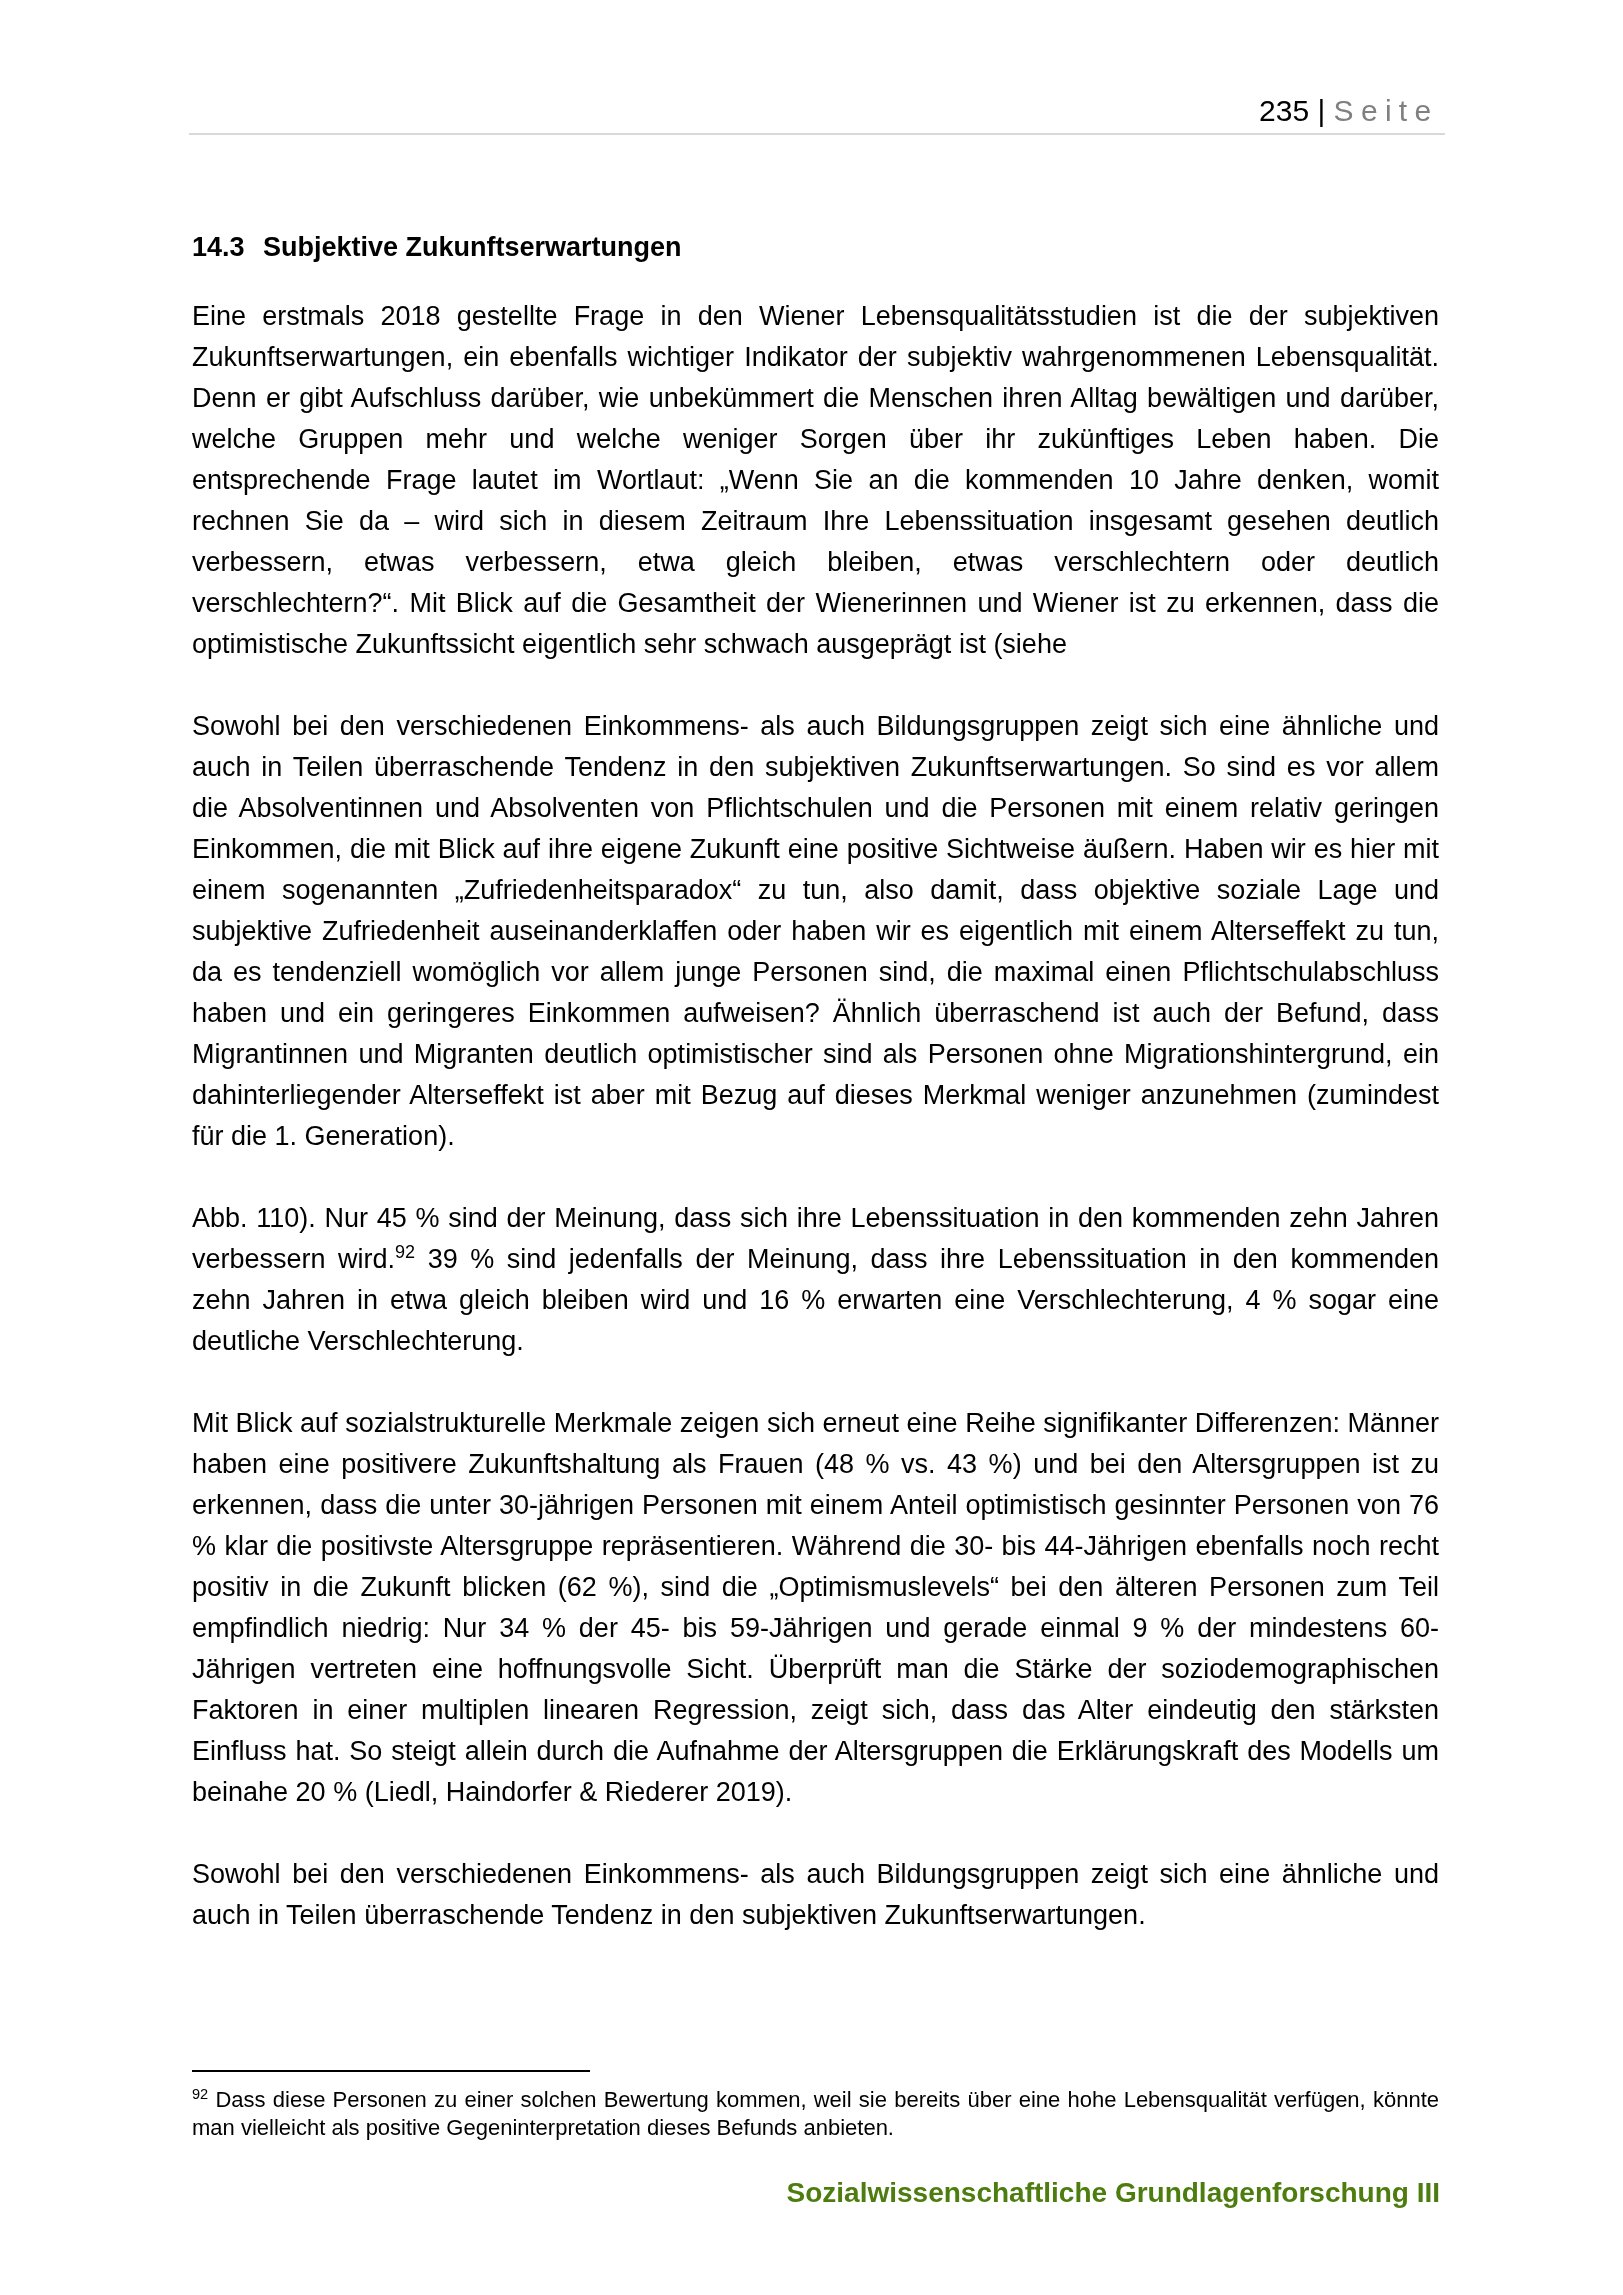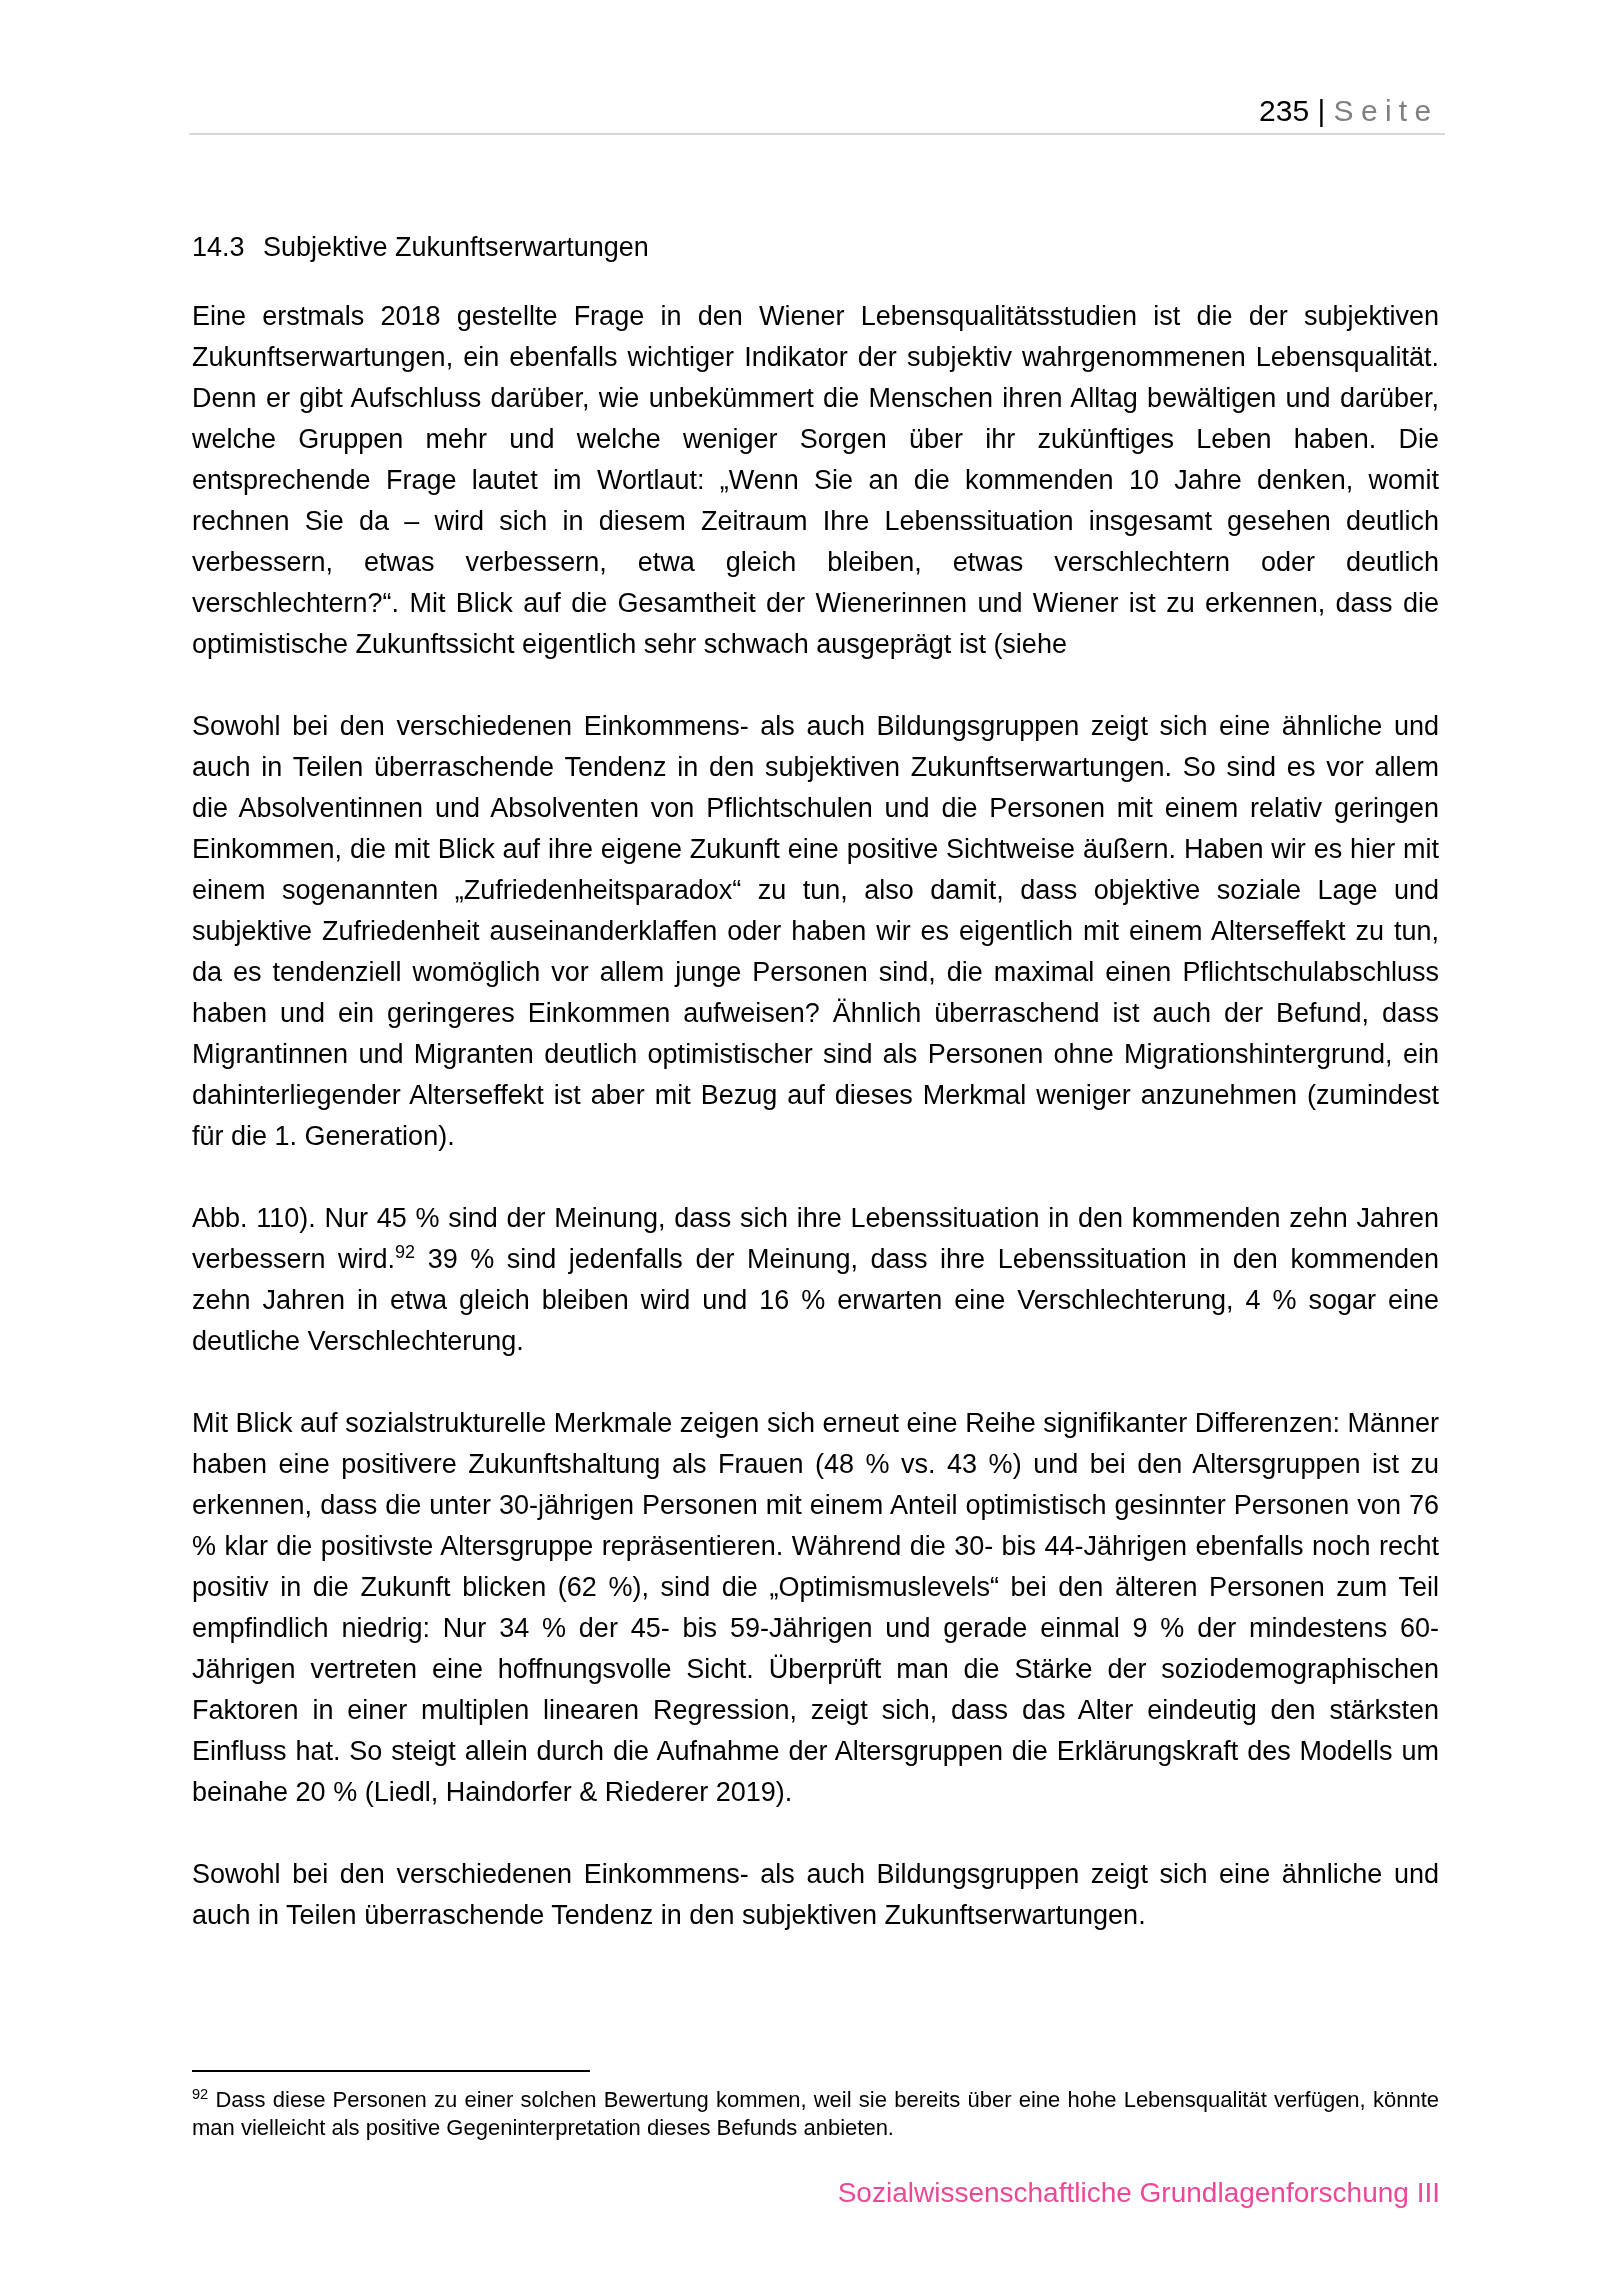--- a/index.html
+++ b/index.html
@@ -4,28 +4,28 @@
 <style>
   html, body { margin: 0; padding: 0; background: #ffffff; }
   body { width: 1623px; height: 2295px; position: relative; overflow: hidden;
          font-family: "Liberation Sans", sans-serif; color: #000; }
   .header { position: absolute; left: 189px; top: 0; width: 1256px; height: 136px; text-align: center; }
   .page-num { position: absolute; right: 6.5px; top: 93px; font-size: 30px; line-height: 36px; white-space: nowrap; }
   .page-num .sep { color: #000; }
   .page-num .seite { color: #808080; letter-spacing: 7.3px; }
   .header-rule { position: absolute; left: 0; right: 0; top: 133px; height: 2.4px; background: #d9d9d9; }
   .content { position: absolute; left: 192px; top: 227px; width: 1247px; }
-  h2 { font-size: 27px; font-weight: normal; margin: 0 0 28px 0; line-height: 41px; }
+  h2 { font-size: 27px; font-weight: bold; margin: 0 0 28px 0; line-height: 41px; }
   h2 .num { display: inline-block; width: 71px; }
   p { font-size: 27px; line-height: 41px; margin: 0 0 41px 0; text-align: justify; hyphens: manual; }
   sup { font-size: 18px; line-height: 0; vertical-align: super; }
   .footnote-rule { position: absolute; left: 192px; top: 2070px; width: 398px; height: 2.4px; background: #000; }
   .footnote { position: absolute; left: 192px; top: 2086px; width: 1247px; font-size: 22px; line-height: 28px; text-align: justify; }
   .footnote sup { font-size: 14.6px; }
-  .footer-title { position: absolute; right: 183px; top: 2177px; font-size: 28px; font-weight: normal; color: #ec4899; white-space: nowrap; }
+  .footer-title { position: absolute; right: 183px; top: 2177px; font-size: 28px; font-weight: bold; color: #4d7c0f; white-space: nowrap; }
 </style>
 </head>
 <body>
 
 <div class="header">
   <div class="page-num">
     <span>235</span>
     <span class="sep">|</span>
     <span class="seite">Seite</span>
   </div>

